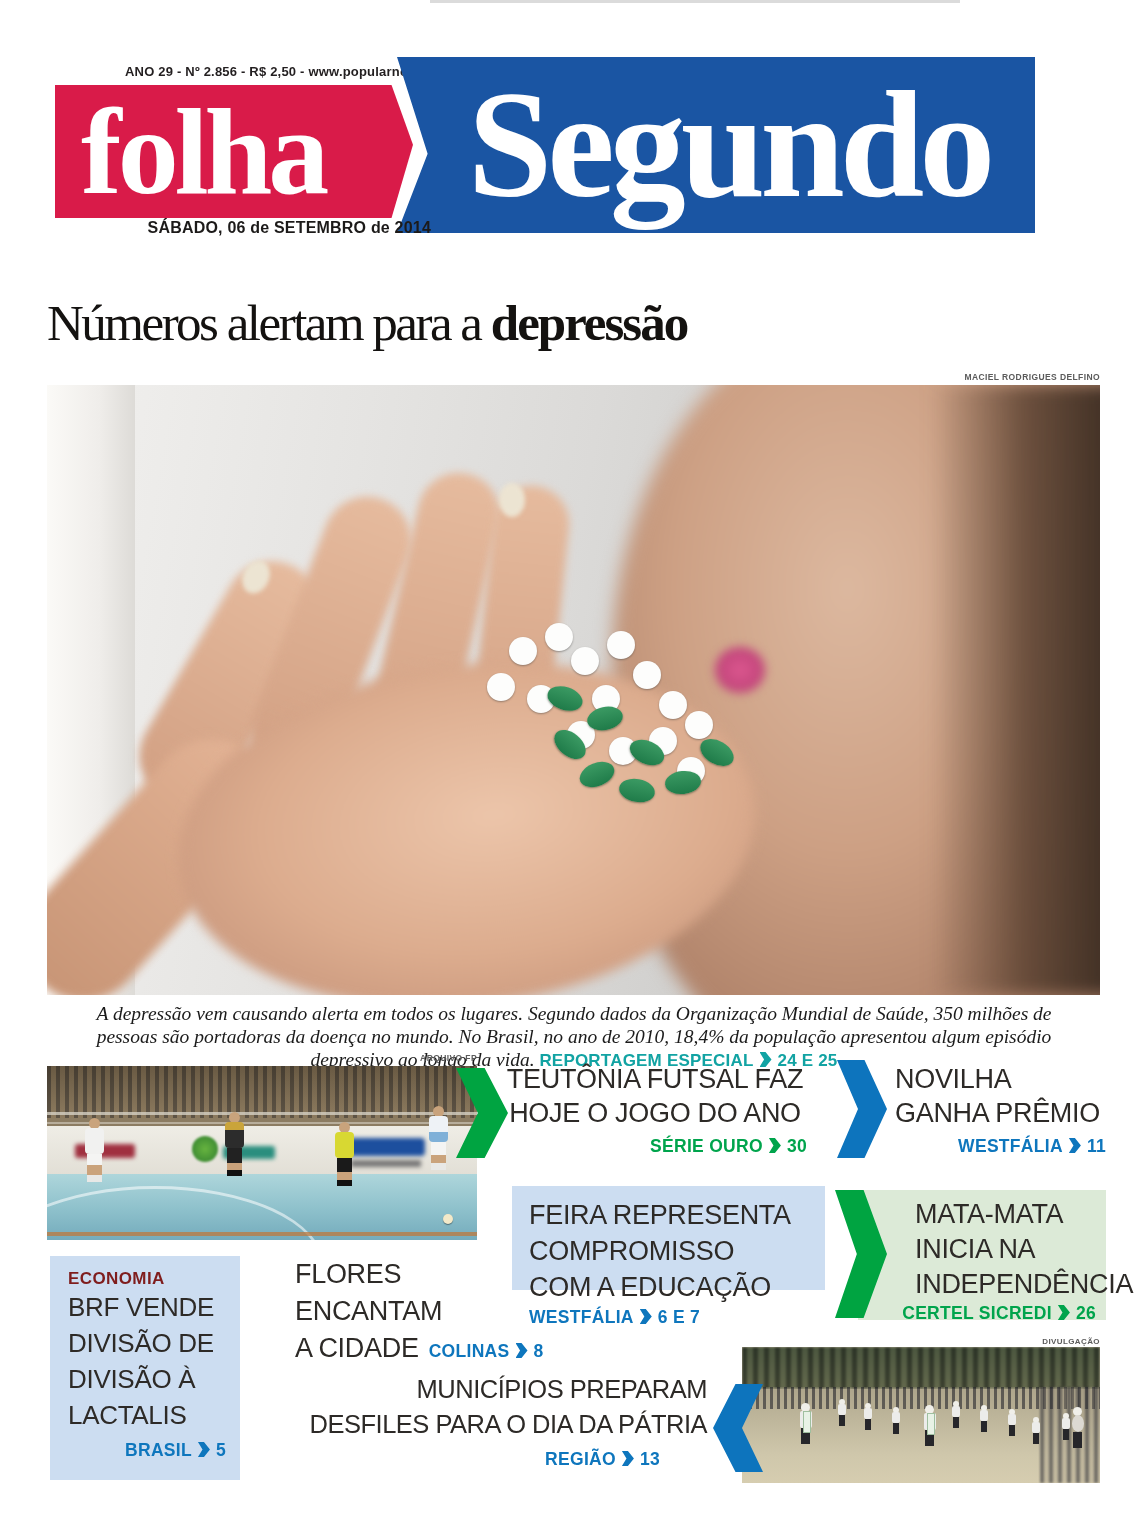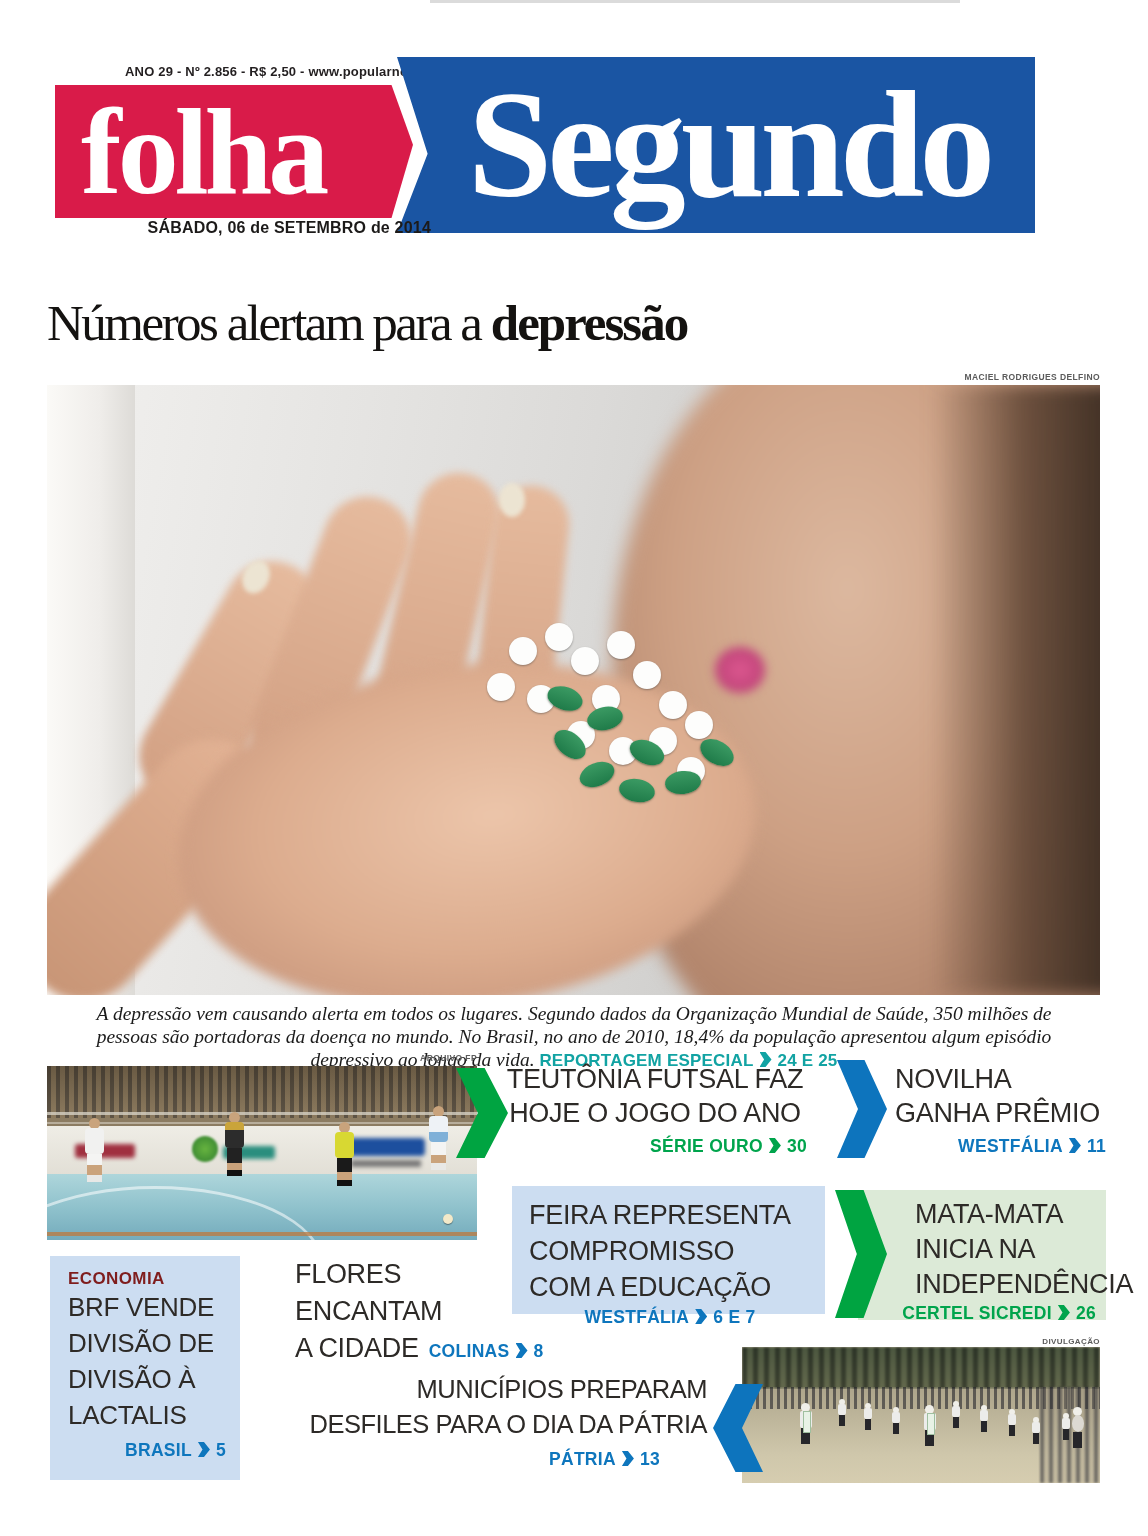--- a/index.html
+++ b/index.html
@@ -100,23 +100,23 @@
   .fig .legs{position:absolute;left:2px;top:36px;width:15px;height:28px;}
   .fs-ball{left:396px;top:148px;width:10px;height:10px;border-radius:50%;background:#f3e9c9;box-shadow:0 1px 1px rgba(0,0,0,.4);}
 
   
   #chev-futsal{left:456px;top:1068px;width:52px;height:90px;z-index:2;}
   #teutonia{left:503px;top:1062px;width:304px;text-align:center;}
   #teutonia .krow{margin-top:6px;text-align:right;}
   #chev-novilha{left:837px;top:1060px;width:50px;height:98px;}
   #novilha{left:895px;top:1062px;width:211px;text-align:left;}
   #novilha .krow{margin-top:6px;text-align:right;}
-  #feira-box{left:512px;top:1186px;width:313px;height:128px;box-sizing:border-box;padding:11px 14px 0 17px;}
+  #feira-box{left:512px;top:1186px;width:313px;height:104px;box-sizing:border-box;padding:11px 14px 0 17px;}
   #feira-box .hl{line-height:36px;}
-  #feira-box .krow{margin-top:2px;text-align:center;}
+  #feira-box .krow{margin-top:2px;text-align:left;}
   #chev-mata{left:835px;top:1190px;width:52px;height:128px;z-index:2;}
   #mata-box{left:858px;top:1190px;width:248px;height:130px;box-sizing:border-box;padding:7px 10px 0 37px;}
   #mata-box .hl{line-height:35px;margin-left:20px;}
   #mata-box .krow{margin-top:1px;text-align:right;}
   #economia-box{left:50px;top:1256px;width:190px;height:224px;box-sizing:border-box;padding:13px 14px 0 18px;}
   #economia-box .label{font-size:17px;font-weight:bold;color:#7f1d1d;letter-spacing:.4px;}
   #economia-box .hl{font-size:26px;line-height:36px;}
   #economia-box .krow{margin-top:7px;text-align:right;}
   #flores{left:295px;top:1256px;width:270px;}
   #flores .hl{line-height:37px;}
@@ -285,21 +285,21 @@
 
   <div class="abs" id="flores">
     <div class="hl">FLORES</div>
     <div class="hl">ENCANTAM</div>
     <div class="hl"><span>A CIDADE</span><span class="inline-k kicker blue"><span>COLINAS</span><span class="pga"></span><span>8</span></span></div>
   </div>
 
   <div class="abs" id="desfiles">
     <div class="hl">MUNICÍPIOS PREPARAM</div>
     <div class="hl">DESFILES PARA O DIA DA PÁTRIA</div>
-    <div class="krow kicker blue"><span>PÁTRIA</span><span class="pga"></span><span>13</span></div>
+    <div class="krow kicker blue"><span>REGIÃO</span><span class="pga"></span><span>13</span></div>
   </div>
   <div class="abs chev blue" id="chev-desfiles"></div>
 
   <div class="abs credit" id="parade-credit">DIVULGAÇÃO</div>
   <div class="abs" id="parade-photo">
     <div class="pd-trees"></div>
     <div class="pd-street"></div>
     <div class="pd-crowd"></div>
     <div class="pd-crowd-r"></div>
     <div class="mfig" style="left:96px;top:52px">

